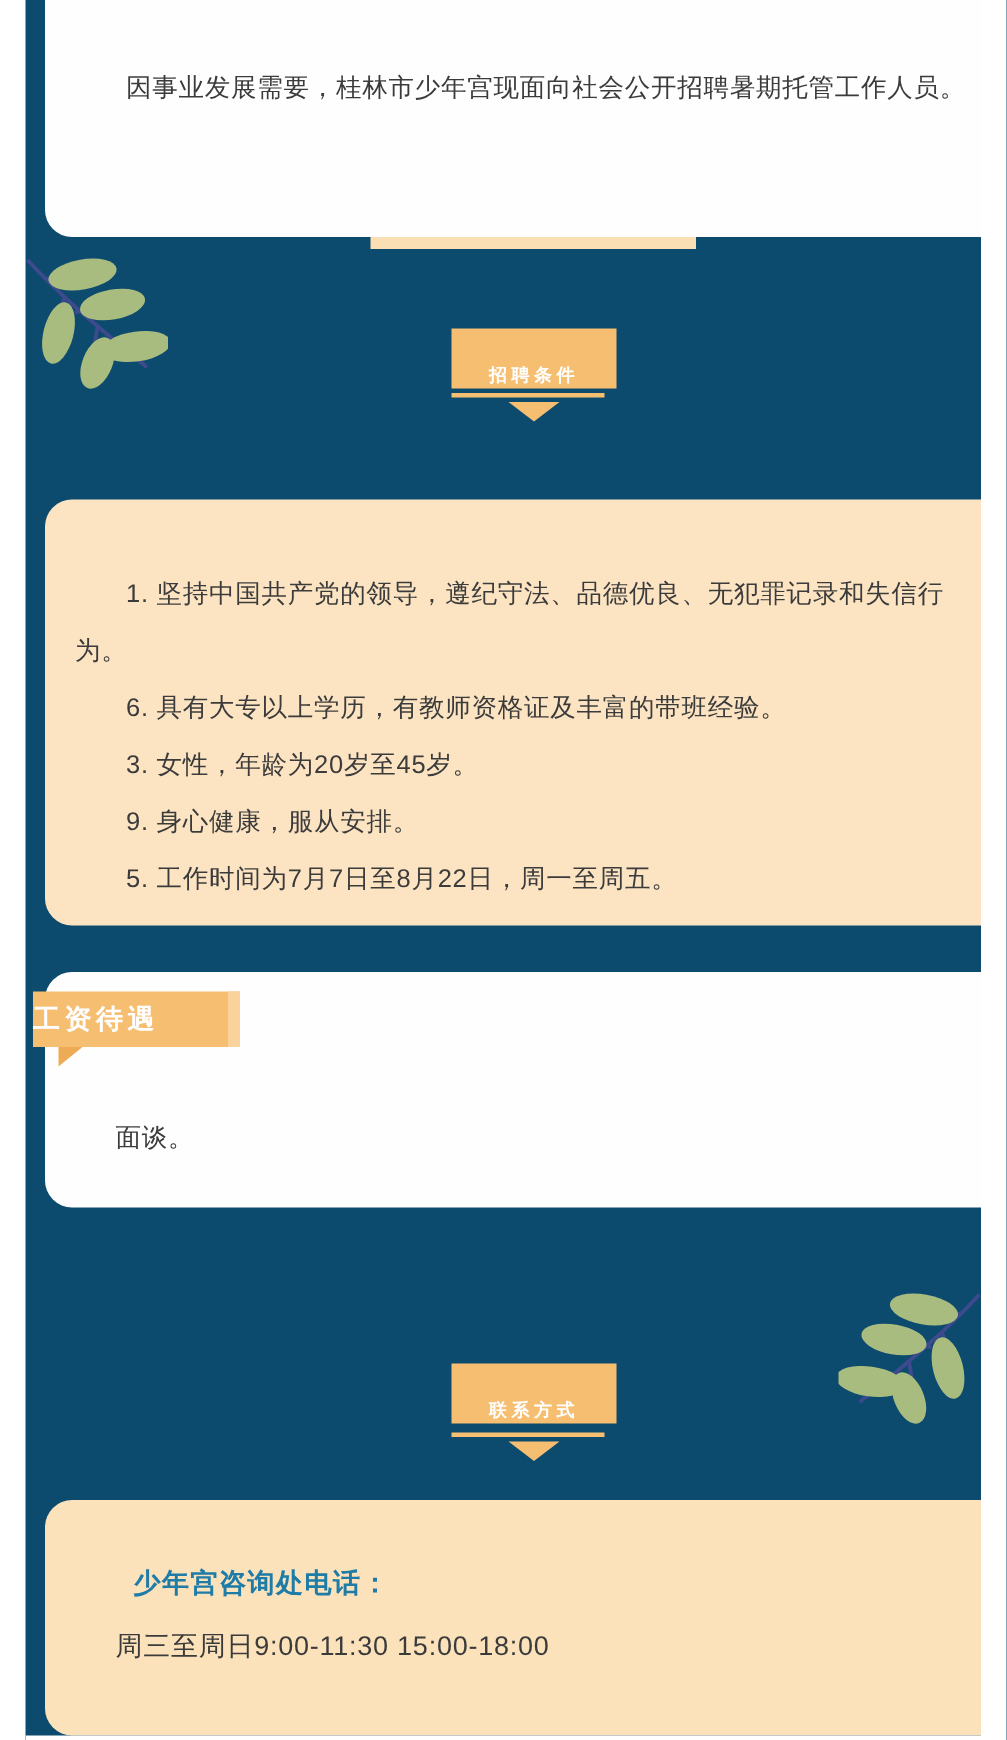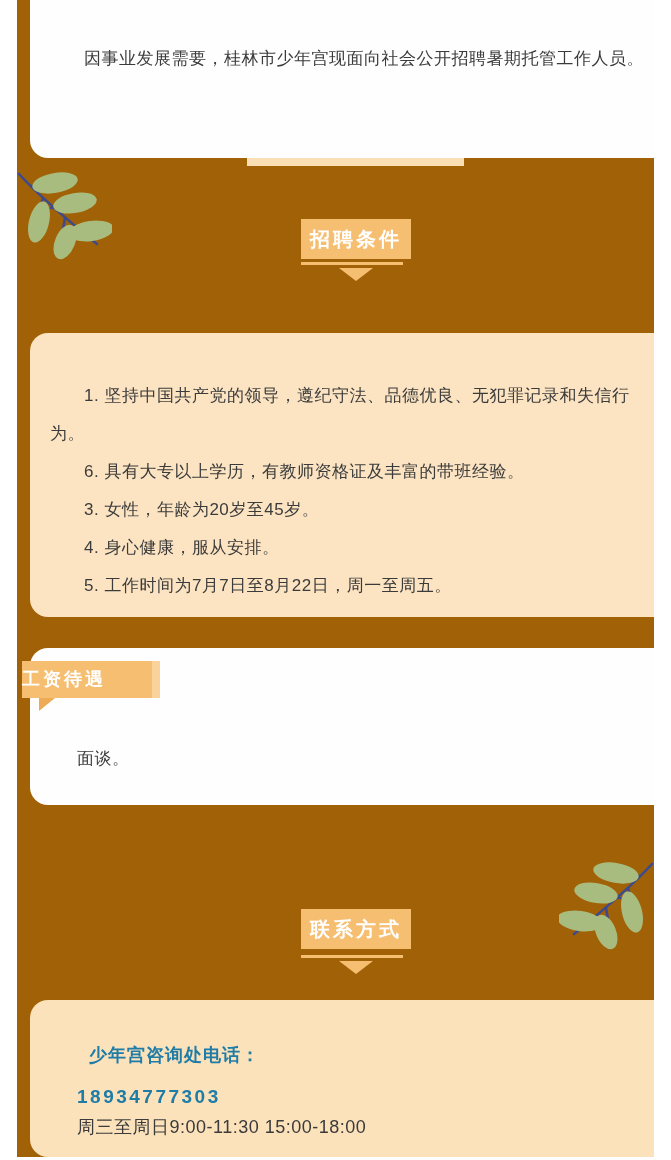--- a/index.html
+++ b/index.html
@@ -4,21 +4,21 @@
 <style>
   html,body{margin:0;padding:0;}
   body{
     font-family:"Liberation Sans","DejaVu Sans",sans-serif;
     background:#ffffff;
   }
   .page{
     position:relative;
     width:637px;height:1160px;
     margin:0 auto;
-    background:#a16207;
+    background:#0c4a6e;
     overflow:hidden;
   }
   .card{
     position:absolute;left:13px;width:644px;
     background:#fffefe;border-radius:18px;
     box-sizing:border-box;z-index:2;
   }
   .body-text{
     color:#3b3b3b;font-size:17px;line-height:38px;
     margin:0;text-indent:2em;letter-spacing:0.5px;
@@ -27,22 +27,22 @@
   .intro-card{top:-20px;height:178px;padding:60px 20px 0 20px;}
   
   .peek-strip{
     position:absolute;left:230px;top:140px;width:217px;height:26px;
     background:#fbdfb4;z-index:1;
   }
   
   .badge-center{
     position:absolute;left:284px;width:110px;height:40px;
     background:#f6be70;color:#ffffff;
-    font-size:20px;font-weight:bold;letter-spacing:3px;
-    display:flex;align-items:center;justify-content:center;
+    font-size:12px;font-weight:bold;letter-spacing:3px;
+    display:flex;align-items:flex-end;justify-content:center;
     z-index:2;
   }
   .badge-underline{
     position:absolute;left:284px;width:102px;height:3px;
     background:#f6be70;z-index:2;
   }
   .badge-triangle{
     position:absolute;left:322px;width:0;height:0;
     border-left:17px solid transparent;
     border-right:17px solid transparent;
@@ -134,21 +134,21 @@
   <div class="badge-center badge-conditions">
     <span>招聘条件</span>
   </div>
   <div class="badge-underline underline-conditions"></div>
   <div class="badge-triangle triangle-conditions"></div>
 
   <section class="card list-card">
     <p class="body-text">1. 坚持中国共产党的领导，遵纪守法、品德优良、无犯罪记录和失信行为。</p>
     <p class="body-text">6. 具有大专以上学历，有教师资格证及丰富的带班经验。</p>
     <p class="body-text">3. 女性，年龄为20岁至45岁。</p>
-    <p class="body-text">4. 身心健康，服从安排。</p>
+    <p class="body-text">9. 身心健康，服从安排。</p>
     <p class="body-text">5. 工作时间为7月7日至8月22日，周一至周五。</p>
   </section>
 
   <div class="ribbon">
     <span>工资待遇</span>
     <span class="ribbon-end"></span>
   </div>
   <div class="ribbon-fold"></div>
   <section class="card salary-card">
     <p class="body-text salary-text">面谈。</p>
@@ -175,19 +175,18 @@
         <ellipse cx="58" cy="33" rx="22" ry="10" transform="rotate(-10 58 33)"></ellipse>
         <ellipse cx="22" cy="52" rx="10" ry="21" transform="rotate(14 22 52)"></ellipse>
         <ellipse cx="74" cy="61" rx="23" ry="10" transform="rotate(-8 74 61)"></ellipse>
         <ellipse cx="48" cy="72" rx="10" ry="18" transform="rotate(22 48 72)"></ellipse>
       </g>
     </svg>
   </div>
 
   <section class="card contact-card">
     <p class="contact-label">少年宫咨询处电话：</p>
-    <p class="contact-number">18934777303</p>
     <p class="contact-hours">周三至周日9:00-11:30 15:00-18:00</p>
   </section>
 
   <div class="bottom-strip"></div>
 
 </div>
 
 </body></html>

